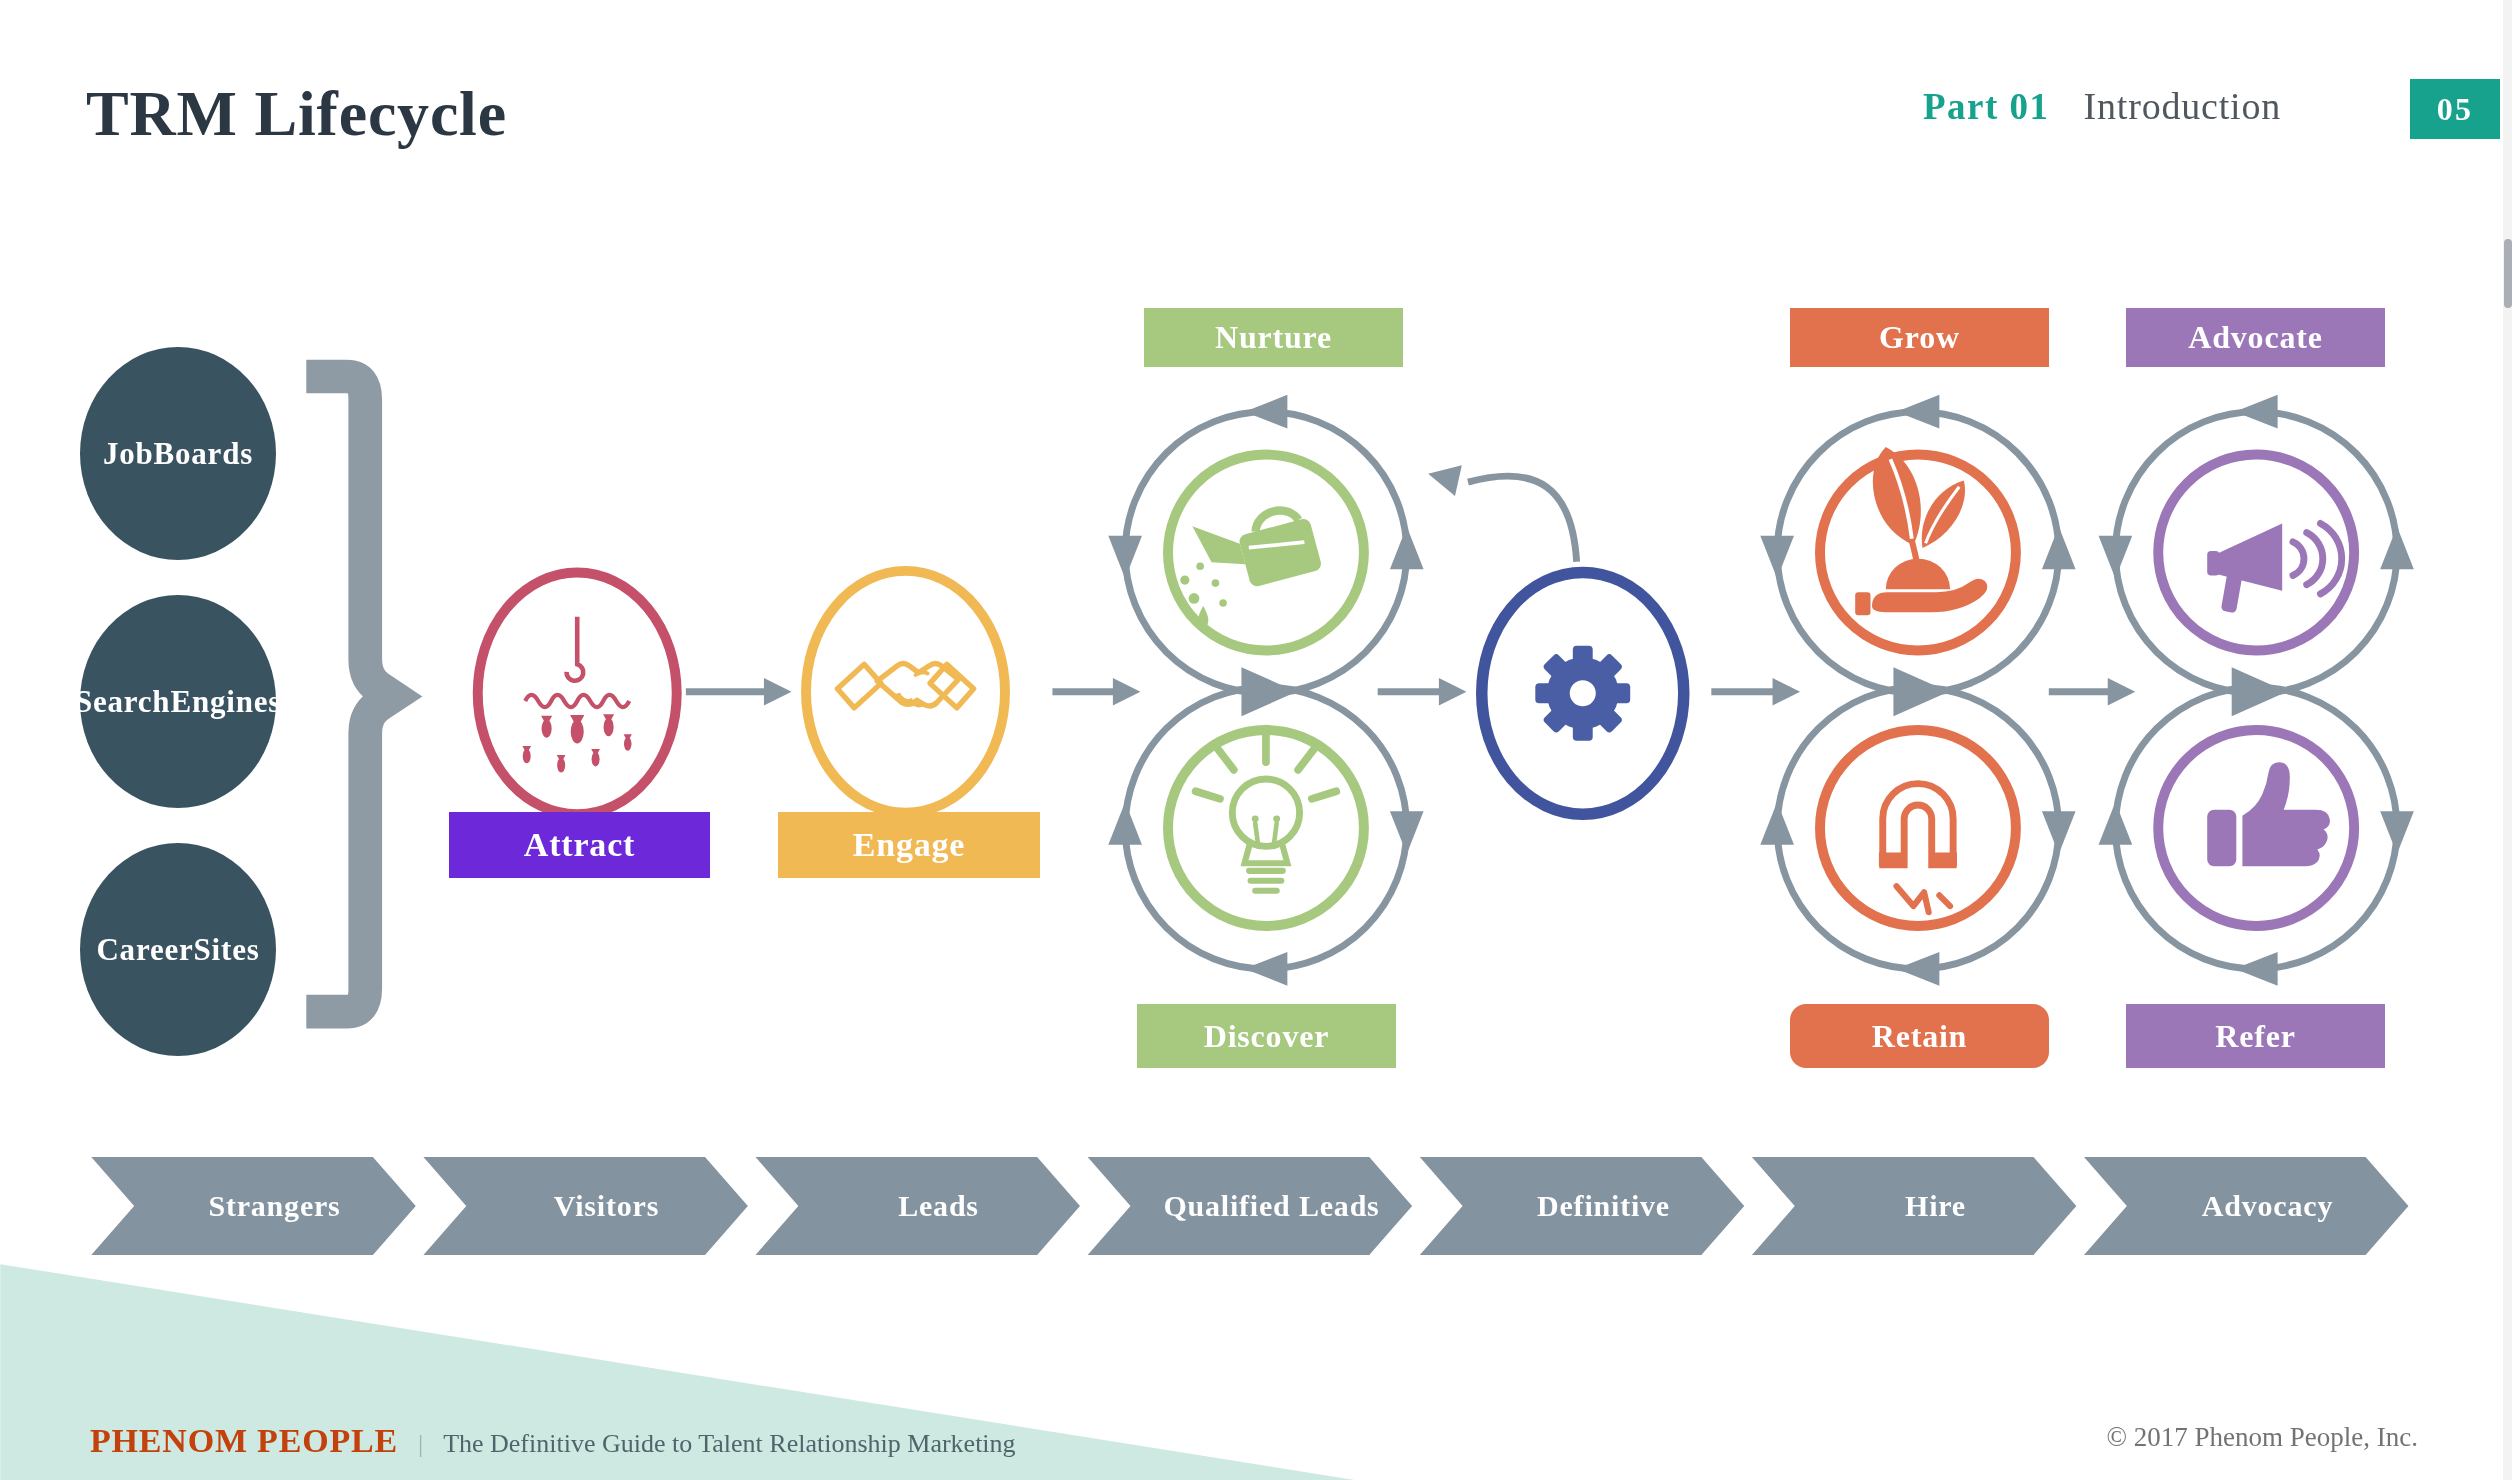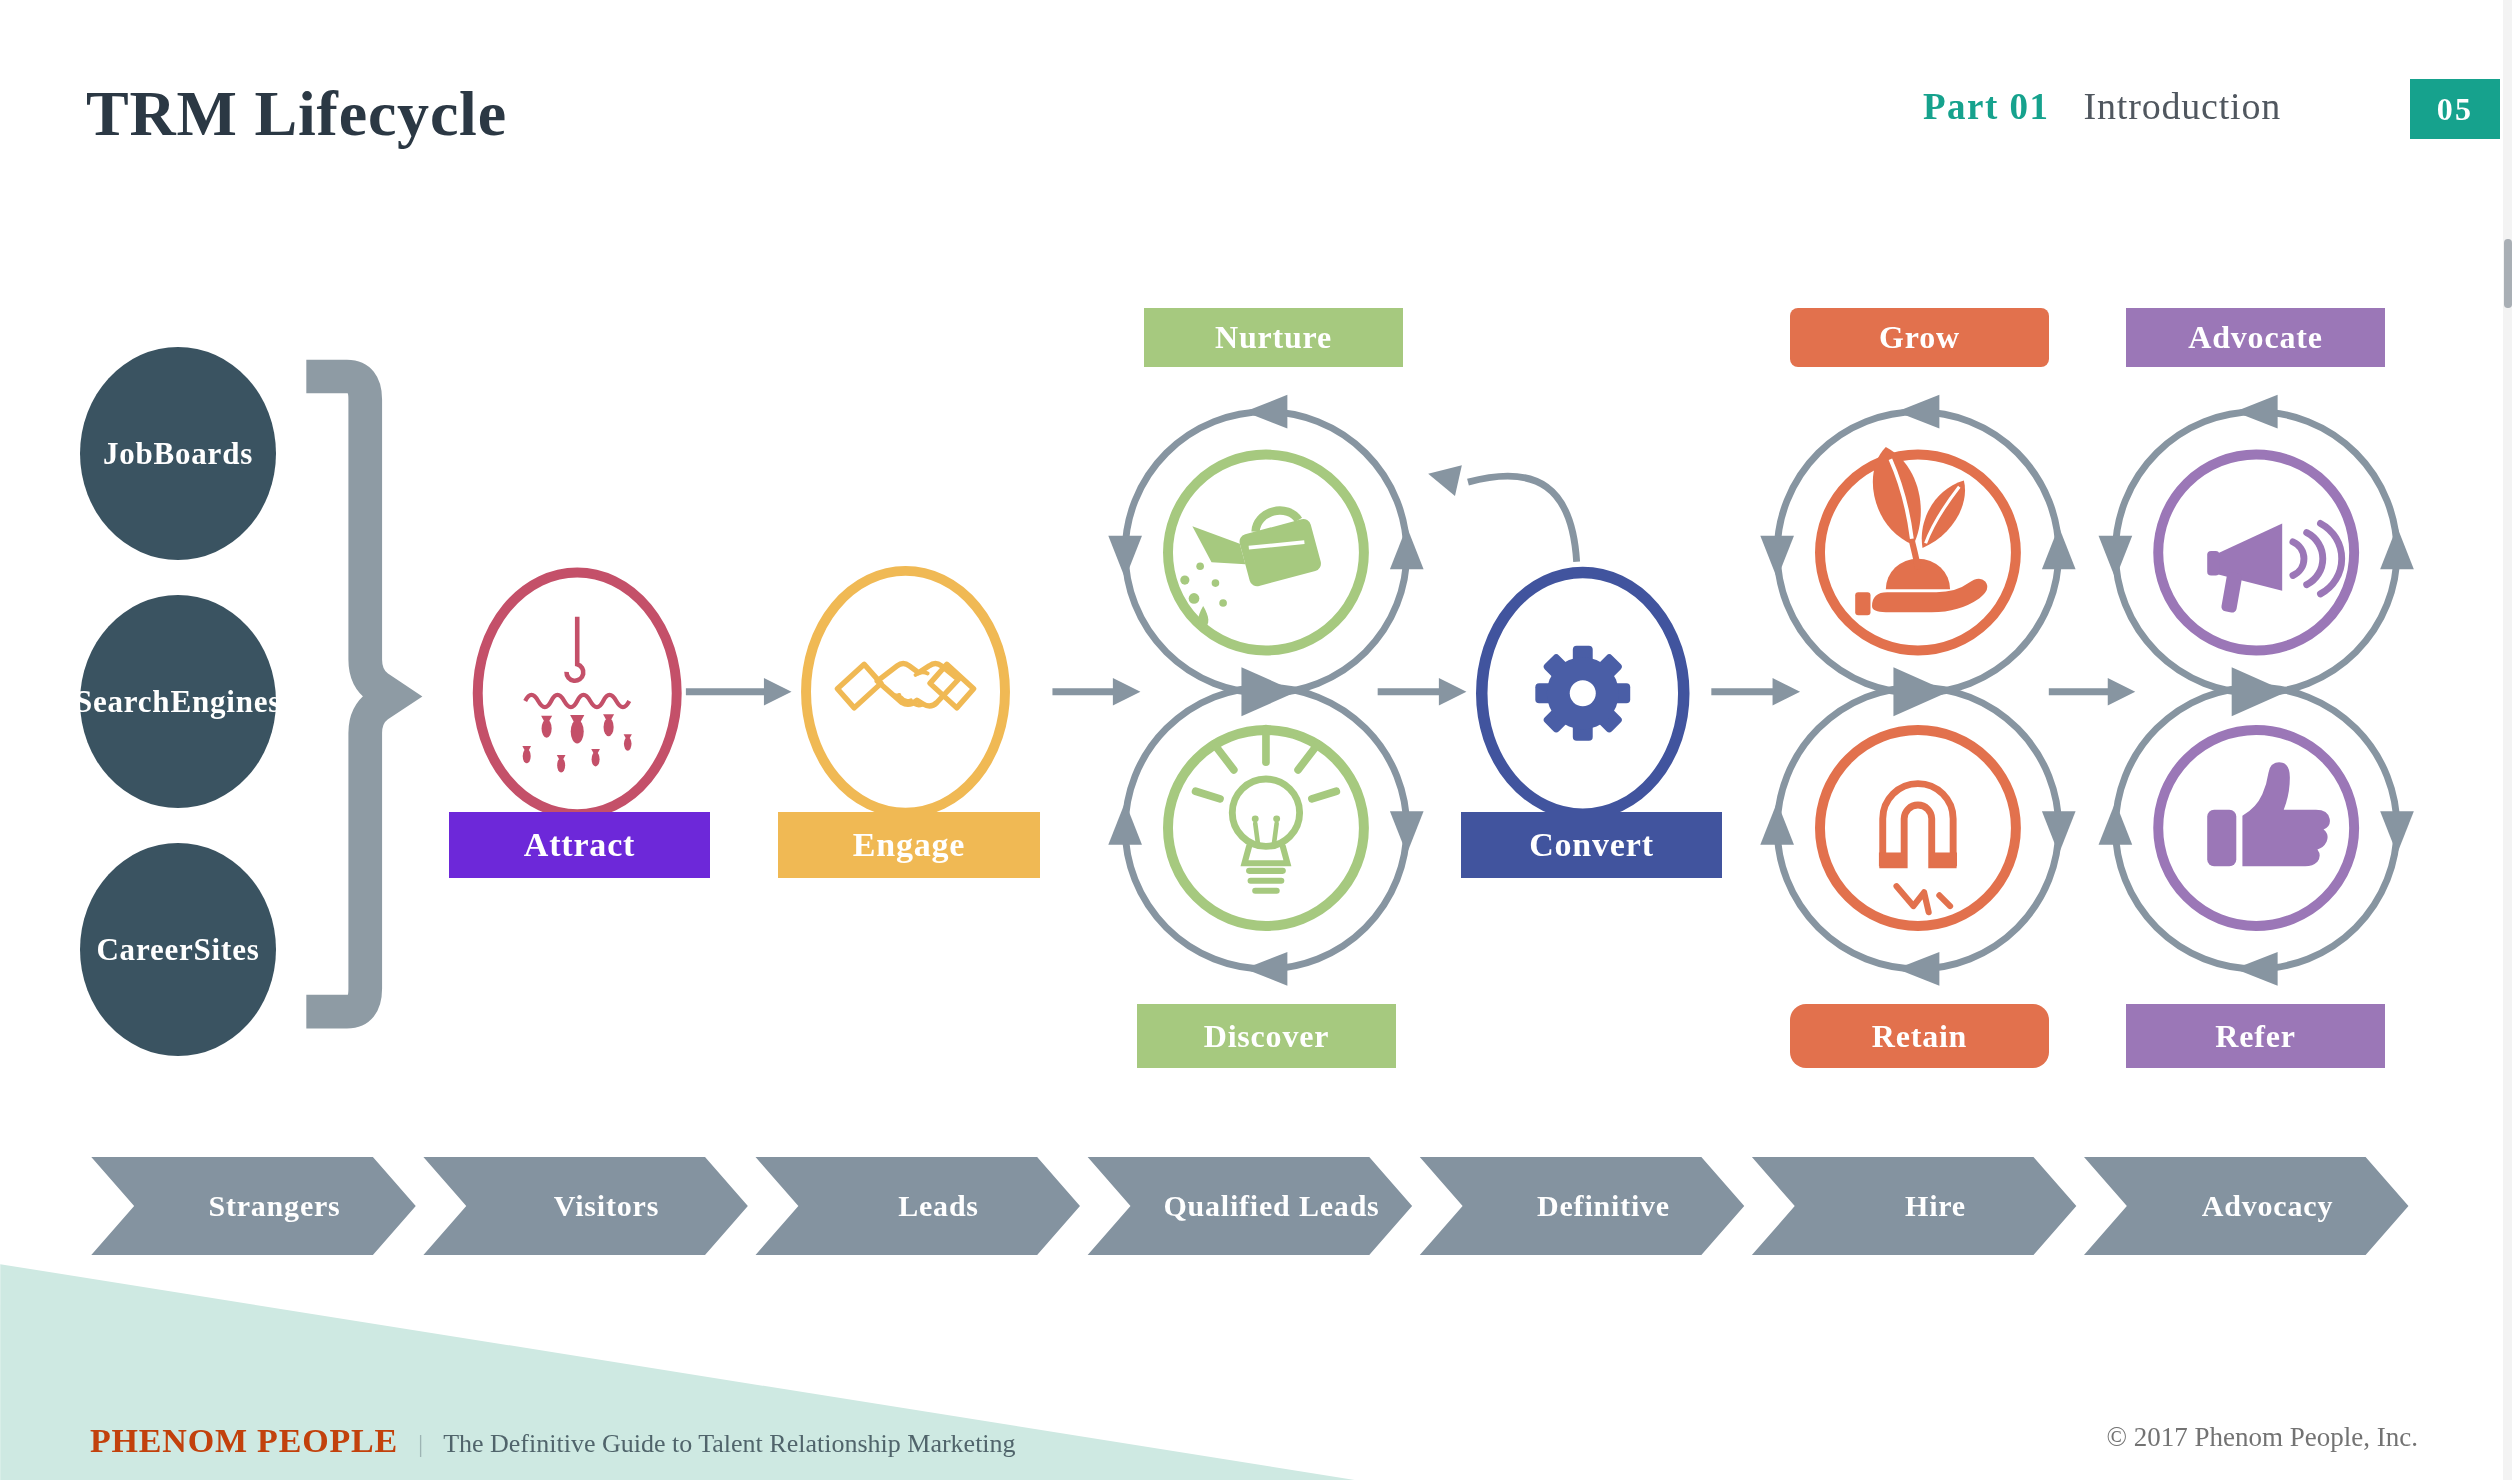--- a/index.html
+++ b/index.html
@@ -250,23 +250,22 @@
     <span>Search</span>
     <span>Engines</span>
   </div>
   <div class="abs src-circle" style="left:80px;top:843px;">
     <span>Career</span>
     <span>Sites</span>
   </div>
 
   <div class="abs bar mid pink" style="left:449px;top:812px;width:261px;">Attract</div>
   <div class="abs bar mid yellow" style="left:778px;top:812px;width:262px;">Engage</div>
-  <div class="abs bar mid blue" style="left:1461px;top:812px;width:261px;">Convert</div>
   <div class="abs bar cyc green" style="left:1144px;top:308px;width:259px;">Nurture</div>
-  <div class="abs bar cyc orange" style="left:1790px;top:308px;width:259px;border-radius:8px;">Grow</div>
+  <div class="abs bar cyc orange" style="left:1790px;top:308px;width:259px;">Grow</div>
   <div class="abs bar cyc purple" style="left:2126px;top:308px;width:259px;">Advocate</div>
   <div class="abs bar cyc green" style="left:1137px;top:1004px;width:259px;height:64px;">Discover</div>
   <div class="abs bar cyc orange" style="left:1790px;top:1004px;width:259px;height:64px;border-radius:16px;">Retain</div>
   <div class="abs bar cyc purple" style="left:2126px;top:1004px;width:259px;height:64px;">Refer</div>
 
   <div class="abs chev-label" style="left:114px;">Strangers</div>
   <div class="abs chev-label" style="left:446px;">Visitors</div>
   <div class="abs chev-label" style="left:778px;">Leads</div>
   <div class="abs chev-label" style="left:1111px;">Qualified Leads</div>
   <div class="abs chev-label" style="left:1443px;">Definitive</div>

